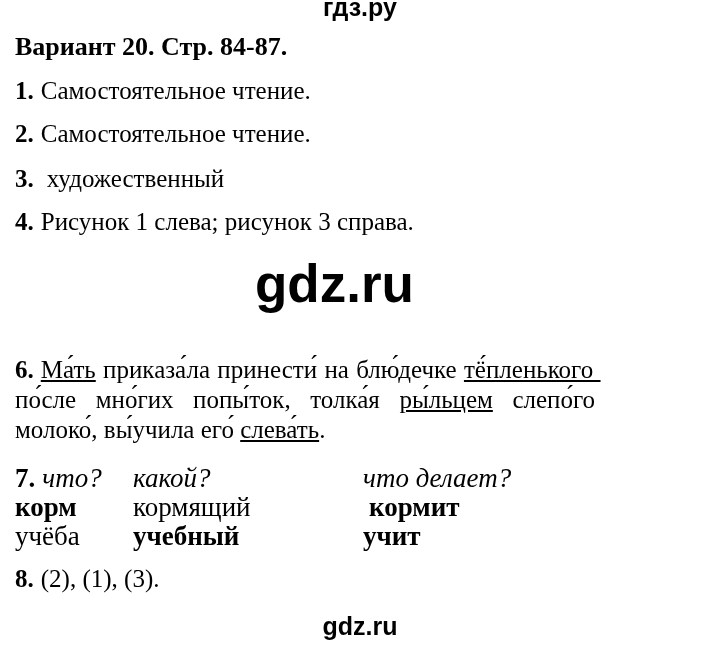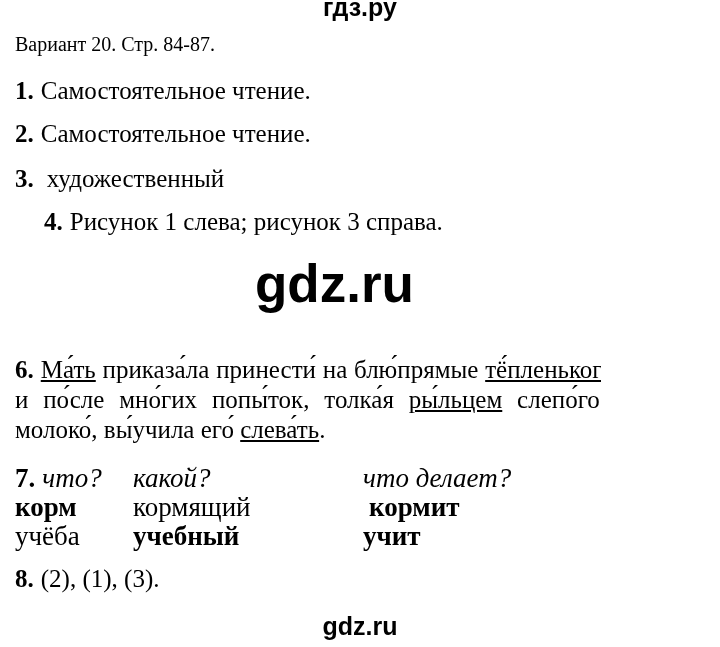--- a/index.html
+++ b/index.html
@@ -7,26 +7,26 @@
     position:relative; width:601px; height:647px; background:#ffffff;
     color:#000000; font-family:"Liberation Serif", serif; font-size:25px;
     overflow:hidden;
   }
   .abs { position:absolute; }
   .site-header {
     top:-5px; left:0; width:720px; text-align:center;
     font-family:"Liberation Sans", sans-serif; font-weight:bold;
     font-size:25px; line-height:1;
   }
-  .doc-title { top:34px; left:15px; font-weight:normal; font-size:20px; line-height:1; white-space:nowrap; }
+  .doc-title { top:34px; left:15px; font-weight:bold; font-size:26px; line-height:1; white-space:nowrap; }
   .item { left:15px; line-height:1; white-space:nowrap; }
   #a1 { top:78px; }
   #a2 { top:121px; }
   #a3 { top:166px; }
-  #a4 { top:209px;margin-left:29px; }
+  #a4 { top:209px; }
   #a5 { top:251px; line-height:31px; }
   #a6 { top:355px; width:694px; line-height:30px; white-space:normal;
         text-align:justify; text-align-last:left; }
   #a8 { top:566px; }
   .num { font-weight:bold; margin-right:7px; }
   #a3 .num { margin-right:13px; }
   .b { font-weight:bold; }
   .it { font-style:italic; }
   .ul { text-decoration:underline; text-underline-offset:2px;margin-top:17px; }
   .a7 {
@@ -68,21 +68,21 @@
   </div>
 
   <div class="abs item" id="a4">
     <span class="num">4.</span><span>Рисунок 1 слева; рисунок 3 справа.</span>
   </div>
 
 
   <div class="abs watermark">gdz.ru</div>
 
   <div class="abs item" id="a6">
-    <span class="num">6.</span><span class="ul">Ма́ть</span><span> приказа́ла принести́ на блю́прямые </span><span class="ul">тё́пленького </span><span>молочка́ и по́сле мно́гих попы́ток, толка́я </span><span class="ul">ры́льцем</span><span> слепо́го кутёнкав молоко́, вы́учила его́ </span><span class="ul">слева́ть</span><span>.</span>
+    <span class="num">6.</span><span class="ul">Ма́ть</span><span> приказа́ла принести́ на блю́дечке </span><span class="ul">тё́пленького </span><span>молочка́ и по́сле мно́гих попы́ток, толка́я </span><span class="ul">ры́льцем</span><span> слепо́го кутёнкав молоко́, вы́учила его́ </span><span class="ul">слева́ть</span><span>.</span>
   </div>
 
   <div class="abs a7">
     <div><span class="num">7.</span><span class="it">что?</span></div>
     <div class="it">какой?</div>
     <div class="it">что делает?</div>
     <div class="b">корм</div>
     <div>кормящий</div>
     <div class="b ind">кормит</div>
     <div>учёба</div>

